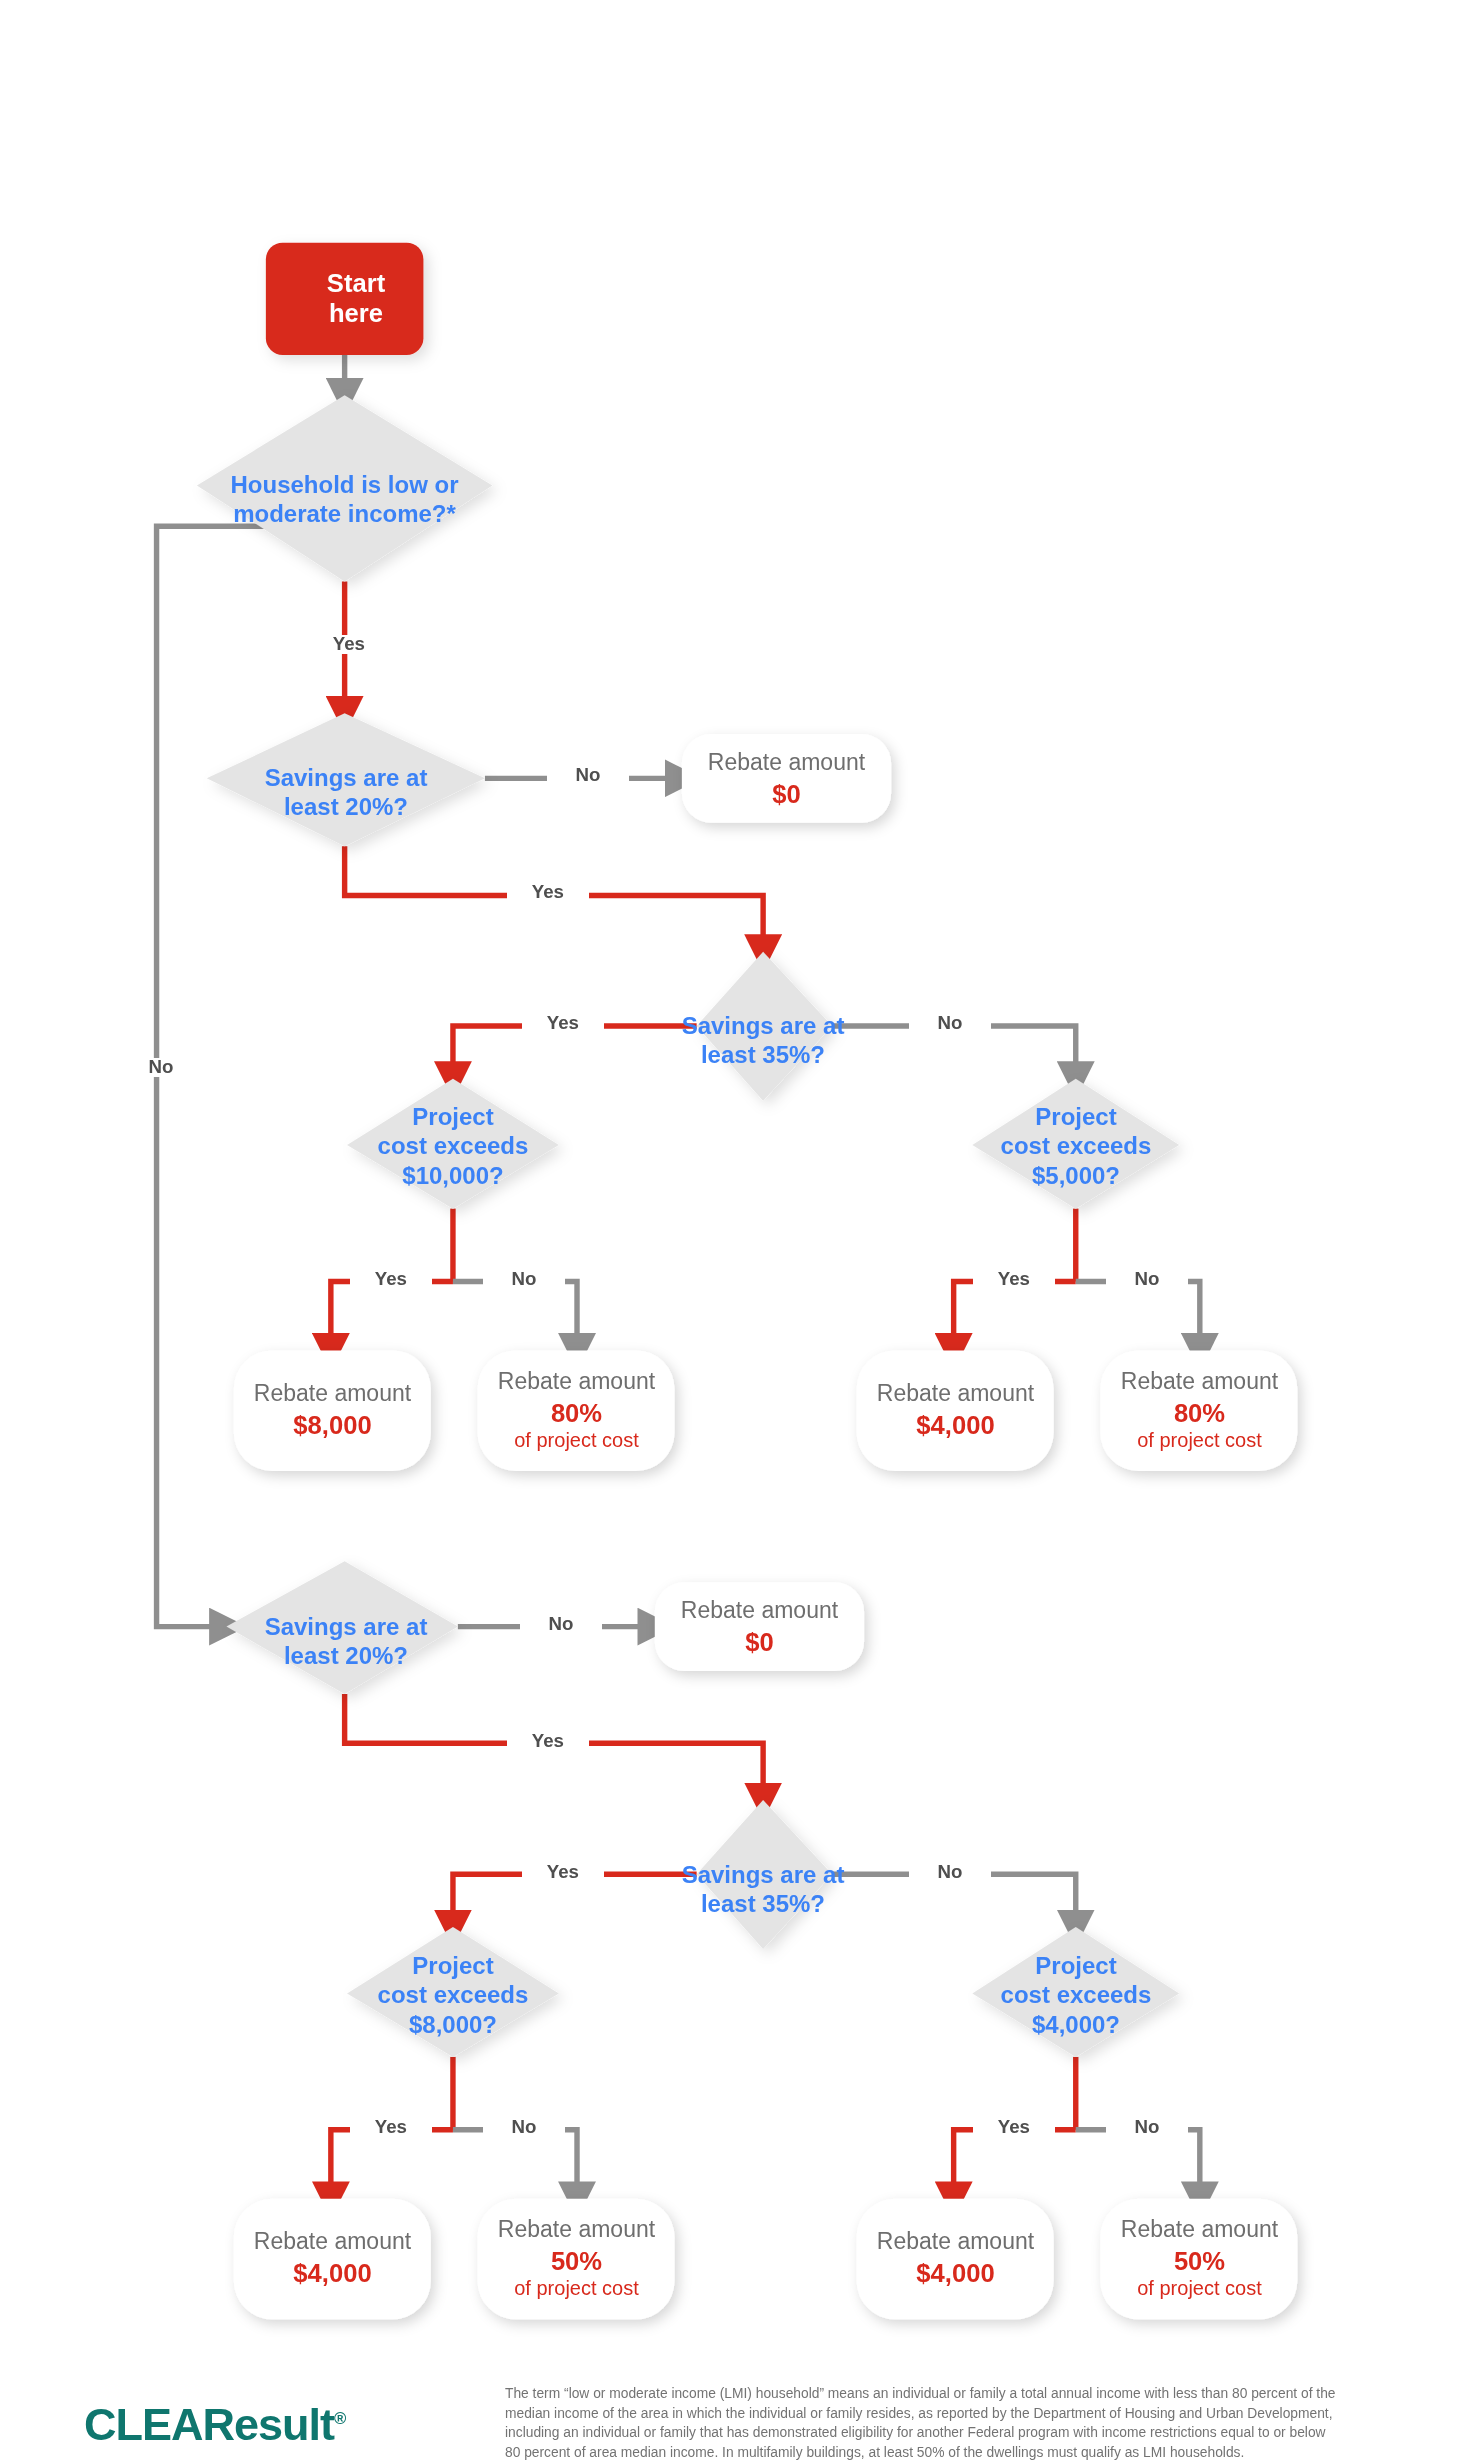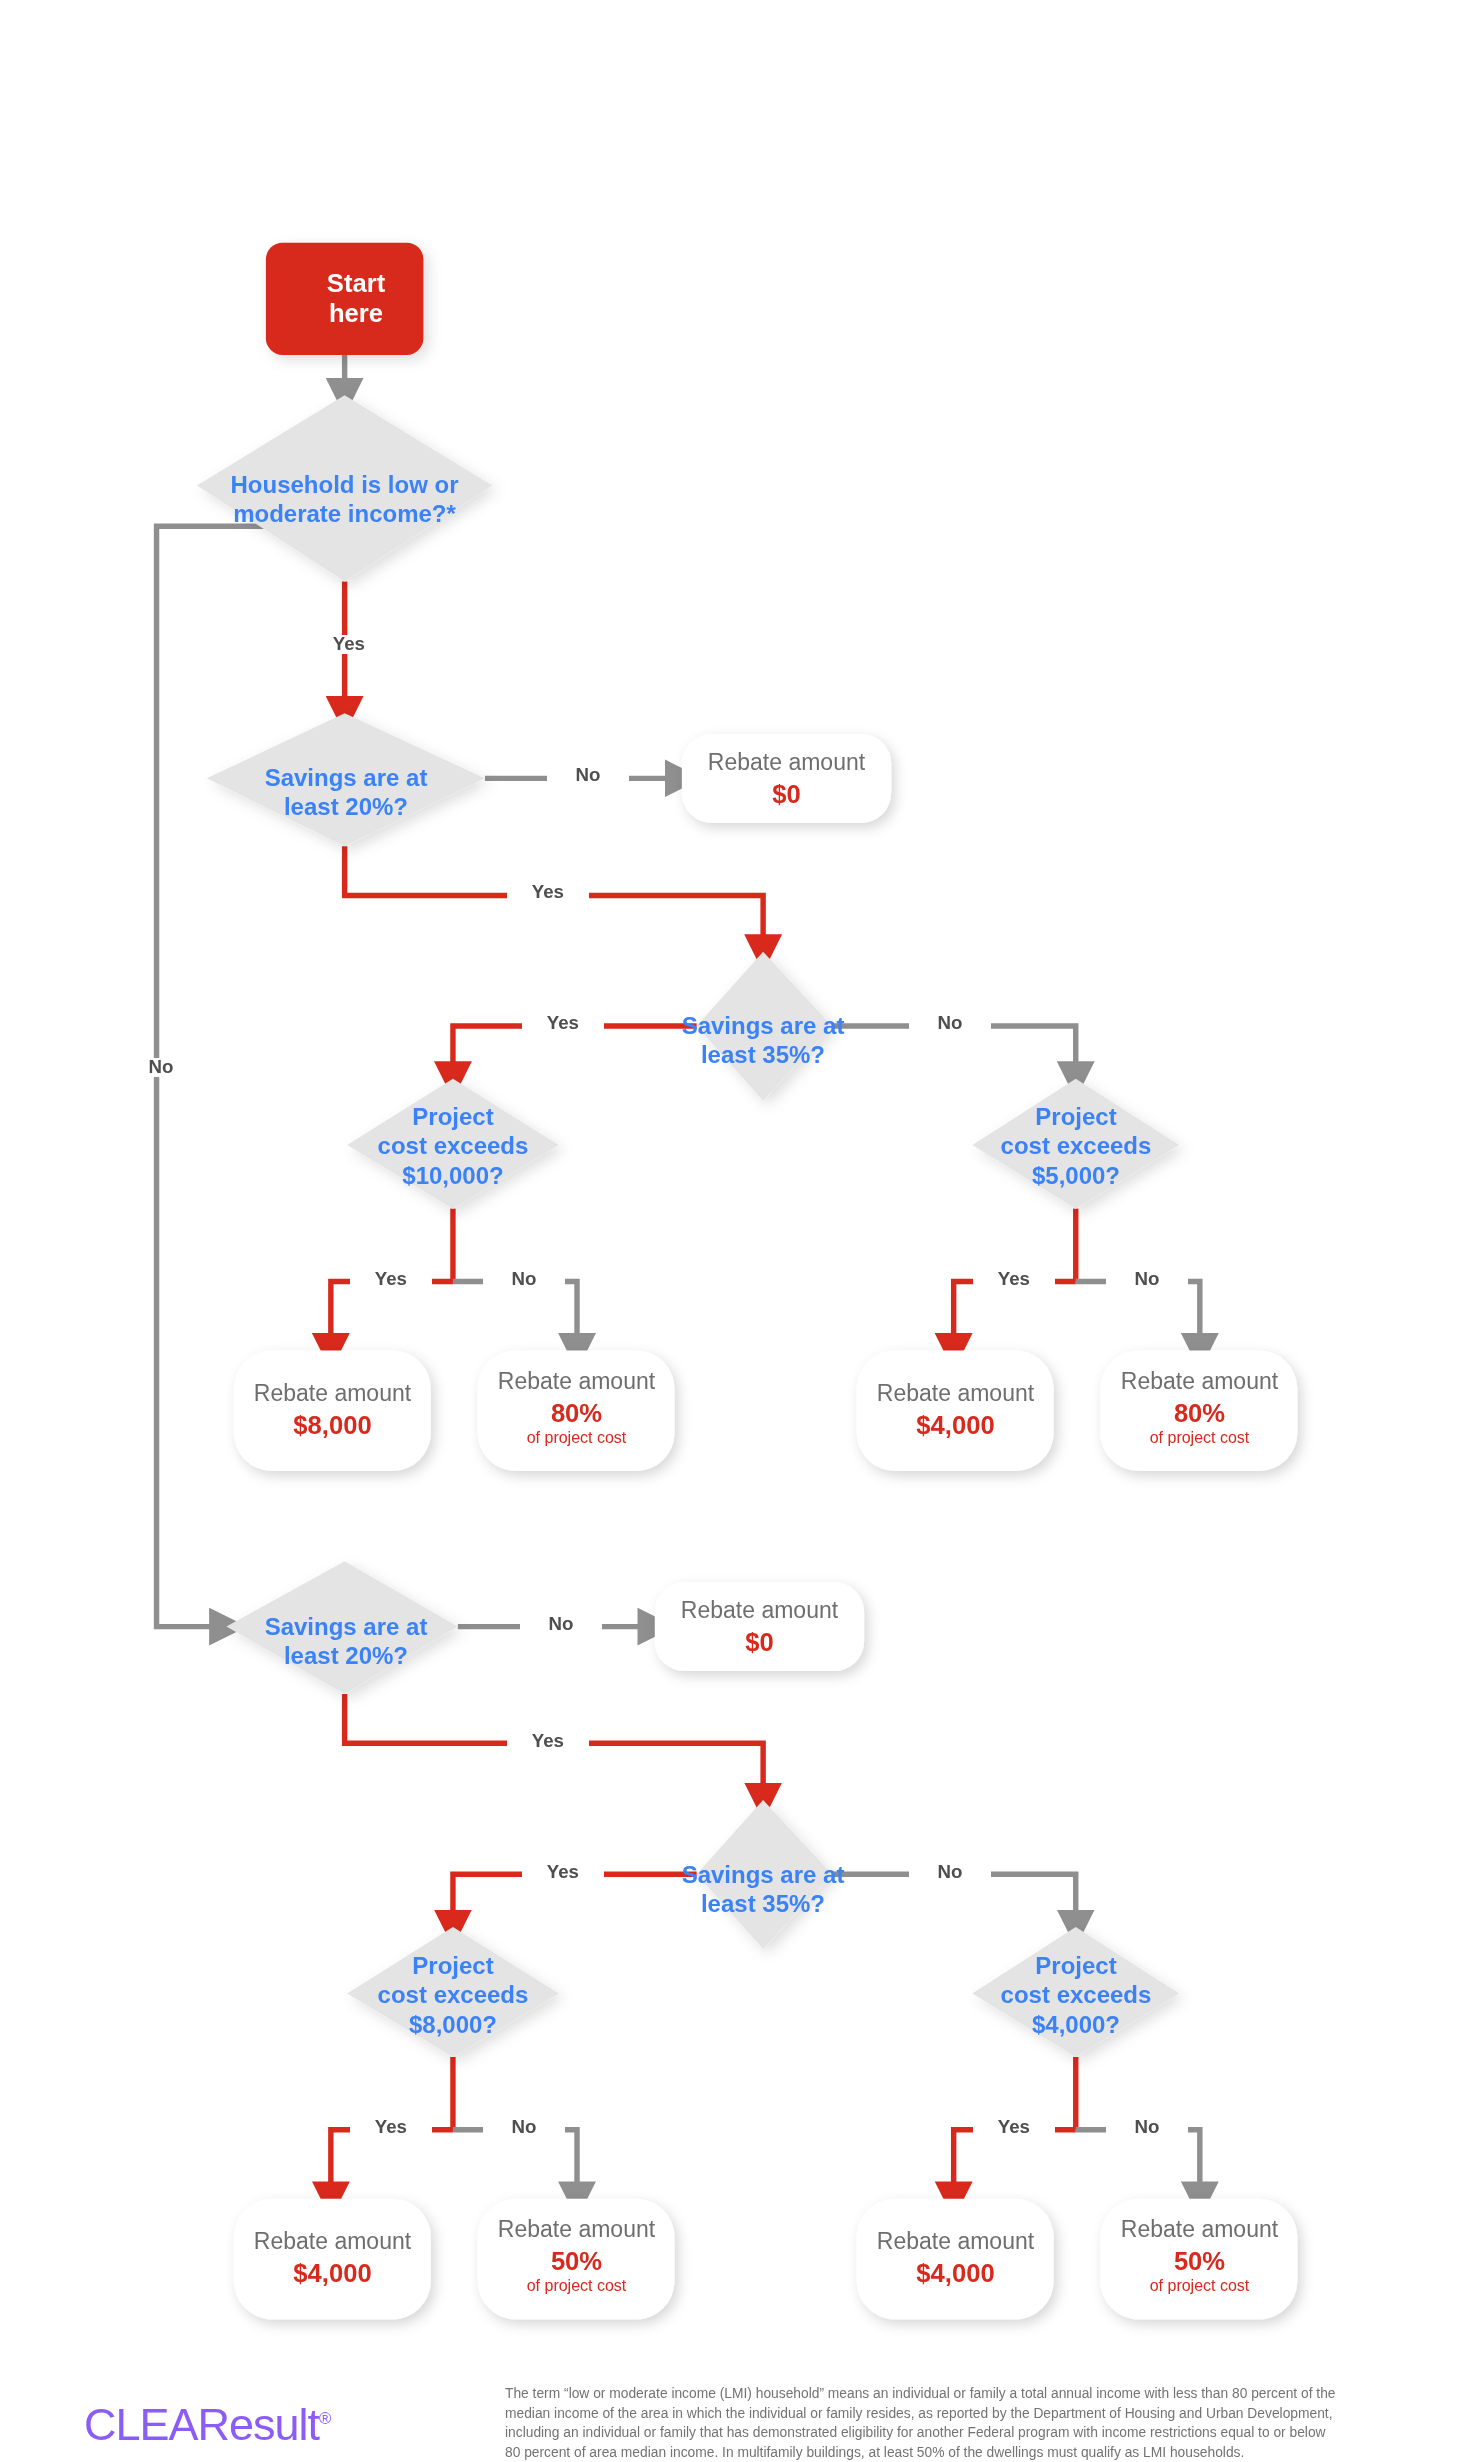--- a/index.html
+++ b/index.html
@@ -29,32 +29,32 @@
     pointer-events:none;
   }
   .diamond-label{
     color:#3b82f6;font-size:24px;font-weight:700;
   }
   .start-label{
     color:#ffffff;font-size:25.6px;font-weight:bold;line-height:1.18;
   }
   .rebate-title{color:#6e6e6e;font-size:23px;font-weight:400;}
   .rebate-value{color:#d8291c;font-size:25.6px;font-weight:bold;margin-top:3px;}
-  .rebate-sub{color:#d8291c;font-size:16px;font-weight:400;line-height:1.1;}
+  .rebate-sub{color:#d8291c;font-size:20px;font-weight:400;line-height:1.1;}
 
   .edge-label{
     position:absolute;font-size:18.7px;font-weight:bold;color:#4f4f4f;
     text-align:center;background:#ffffff;padding:0 4.4px;line-height:1;
   }
 
   
   .footer{position:absolute;left:84px;top:2384px;width:1310px;}
   .logo{
     position:absolute;left:0;top:14.8px;
-    font-size:45px;font-weight:normal;color:#8b5cf6;letter-spacing:-1px;
+    font-size:45px;font-weight:bold;color:#0f766e;letter-spacing:-1px;
     font-family:"Liberation Sans", sans-serif;white-space:nowrap;
   }
   .logo sup{font-size:16.7px;vertical-align:super;letter-spacing:0;}
   .footnote{
     position:absolute;left:421px;top:0px;width:837px;
     font-size:13.8px;line-height:1.42;color:#737373;
   }
 </style>
 </head>
 <body>

